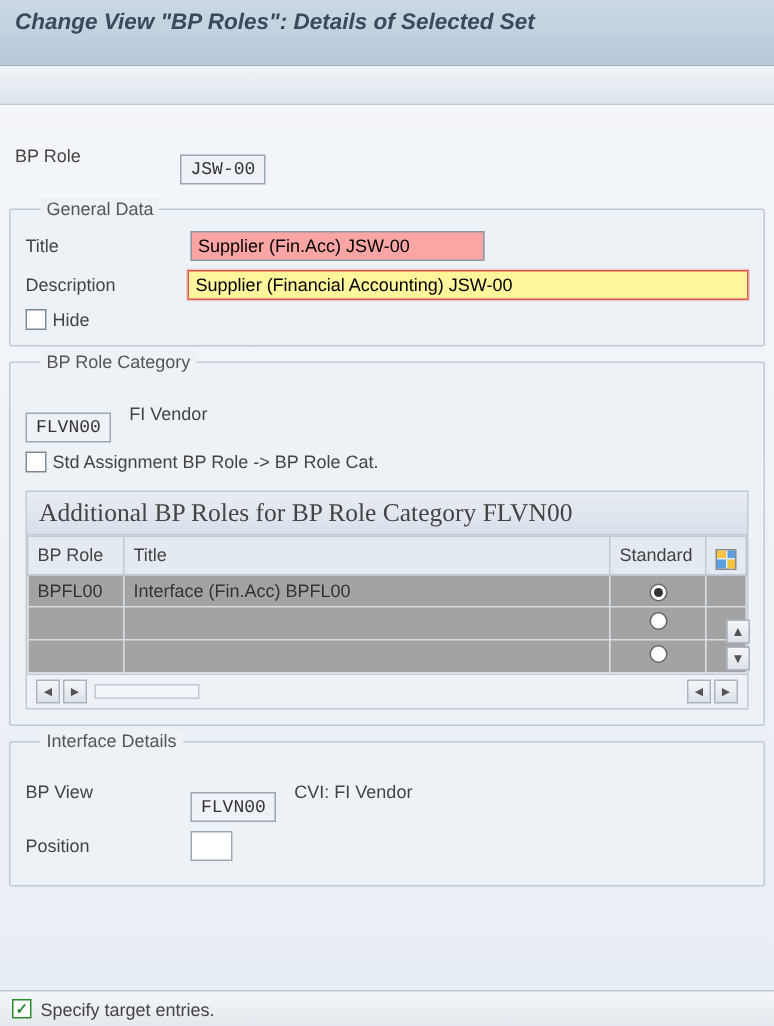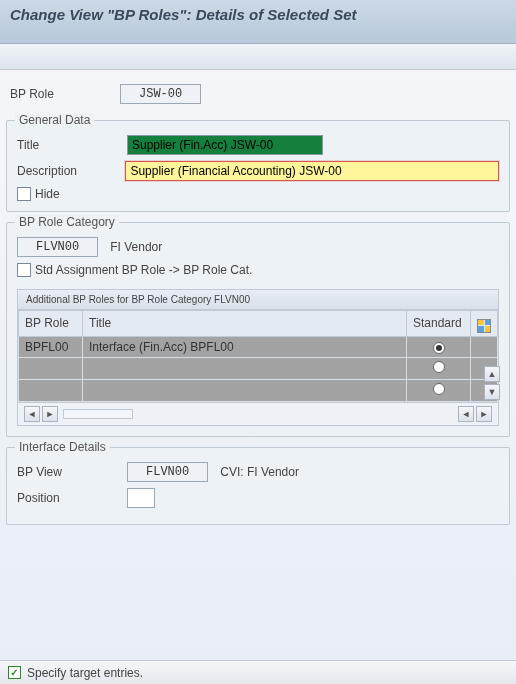--- a/index.html
+++ b/index.html
@@ -29,49 +29,50 @@
   }
   .top-field-row {
     padding: 14px 10px 14px 10px;
     display: flex;
     align-items: center;
   }
   .label { display: inline-block; width: 110px; color: #444; }
   .display-box {
     border: 1px solid #9aa8b6;
     background: #eef2f6;
-    padding: 2px 18px;
+    padding: 2px 6px;
     font-family: "Courier New", monospace;
     font-size: 12px;
     color: #333;
     min-width: 48px;
     height: 20px;
     line-height: 15px;
+    margin-top: 19px;
   }
   .fieldset {
     margin: 2px 6px 10px 6px;
     border: 1px solid #c0cad4;
     border-radius: 2px;
     background: #edf2f7;
     padding: 8px 10px 10px 10px;
     position: relative;
   }
   .fieldset-title {
     position: absolute;
     top: -8px;
-    left: 8px;
+    left: 20px;
     background: #edf2f7;
     padding: 0 4px;
     font-size: 12px;
     color: #555;
   }
   .row { display: flex; align-items: center; margin: 6px 0; }
   .text-input {
     border: 1px solid #8a98a6;
-    background: #15803d;
+    background: #fca5a5;
     padding: 2px 4px;
     font-size: 12px;
     font-family: Arial, sans-serif;
     height: 20px;
   }
   .title-input { width: 196px; }
   .desc-input {
     width: 379px;
     background: #fff59a;
     border: 1px solid #d9534f;
@@ -91,22 +92,23 @@
 
   .inner-group {
     border: 1px solid #c0cad4;
     margin-top: 12px;
     background: #f2f5f9;
   }
   .inner-group-title {
     background: linear-gradient(to bottom, #e8edf3 0%, #d8e0ea 100%);
     border-bottom: 1px solid #c0cad4;
     padding: 4px 8px;
-    font-size: 10px;
+    font-size: 17px;
     color: #444;
+    font-family: Liberation Serif, serif;
   }
   .table-wrap { position: relative; }
   table.sap-table {
     border-collapse: collapse;
     width: 100%;
     font-size: 12px;
   }
   table.sap-table th {
     background: #e4eaf1;
     border: 1px solid #c0cad4;

